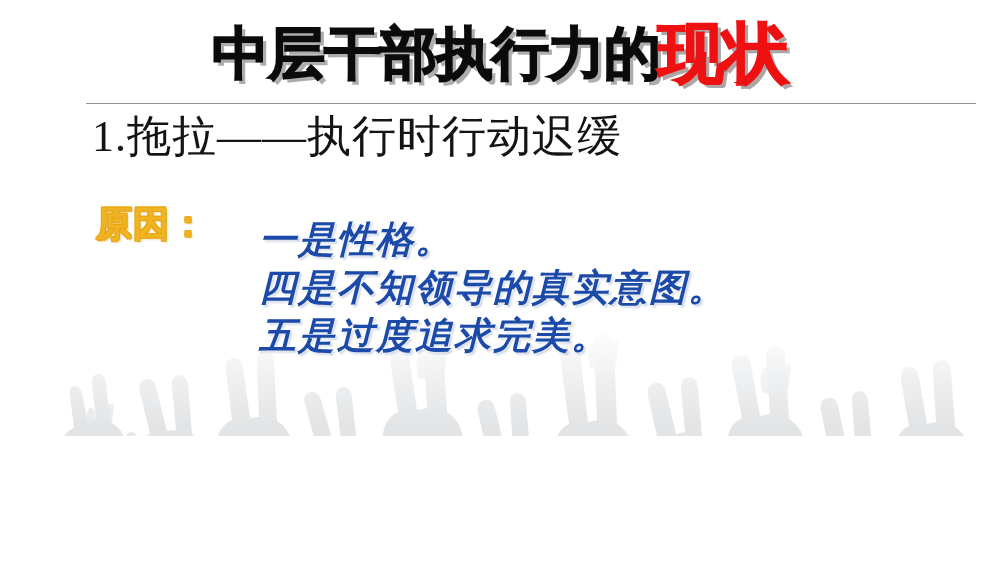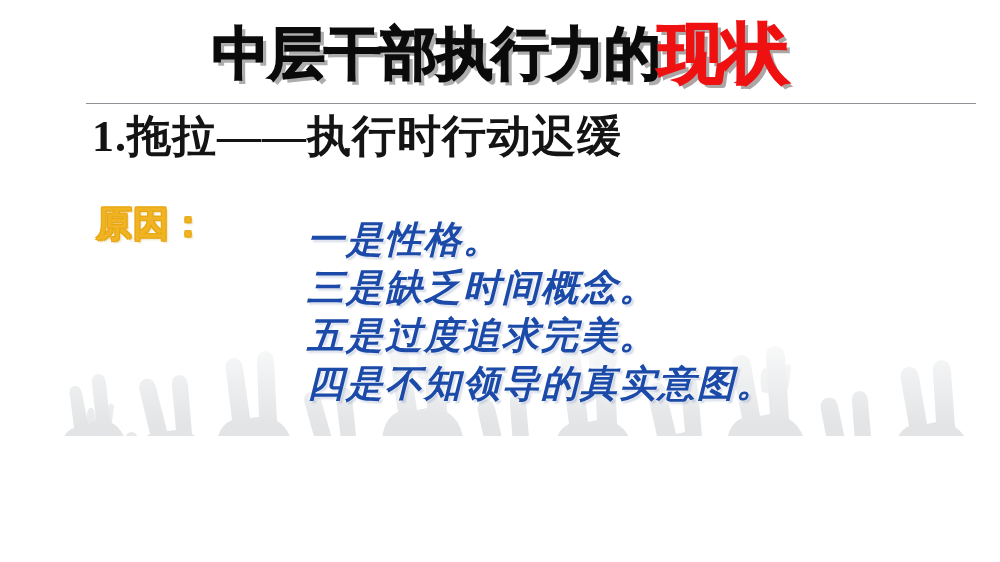--- a/index.html
+++ b/index.html
@@ -91,37 +91,36 @@
     z-index: 4;
   }
 
   
   #subtitle {
     position: absolute;
     left: 92px;
     top: 112px;
     z-index: 5;
     font-family: "Liberation Serif", "DejaVu Serif", serif;
-    font-weight: 700;
+    font-weight: 400;
     font-size: 44px;
     line-height: 1.15;
     color: #141414;
     letter-spacing: 1px;
     white-space: nowrap;
   }
 
   
   #reasons {
     position: absolute;
     left: 96px;
     top: 200px;
     z-index: 5;
     display: flex;
     align-items: flex-start;
-    gap: 48px;
   }
 
   #reasons-label {
     font-family: "DejaVu Sans", "Liberation Sans", sans-serif;
     font-weight: 700;
     font-size: 36px;
     line-height: 1;
     color: #f0b323;
     white-space: nowrap;
     letter-spacing: 1px;
@@ -220,22 +219,21 @@
   </div>
 
   <div id="divider"></div>
 
   <div id="subtitle">1.拖拉——执行时行动迟缓</div>
 
   <div id="reasons">
     <div id="reasons-label">原因：</div>
     <ul id="reasons-list">
       <li class="reason-item">一是性格。</li>
-      <li class="reason-item">三是缺乏时间概念。</li>
+      <li class="reason-item">四是不知领导的真实意图。</li>
       <li class="reason-item">五是过度追求完美。</li>
-      <li class="reason-item">四是不知领导的真实意图。</li>
     </ul>
   </div>
 
   <div id="gold-bar"></div>
   <div id="dark-bar"></div>
 
 </div>
 
 </body></html>

